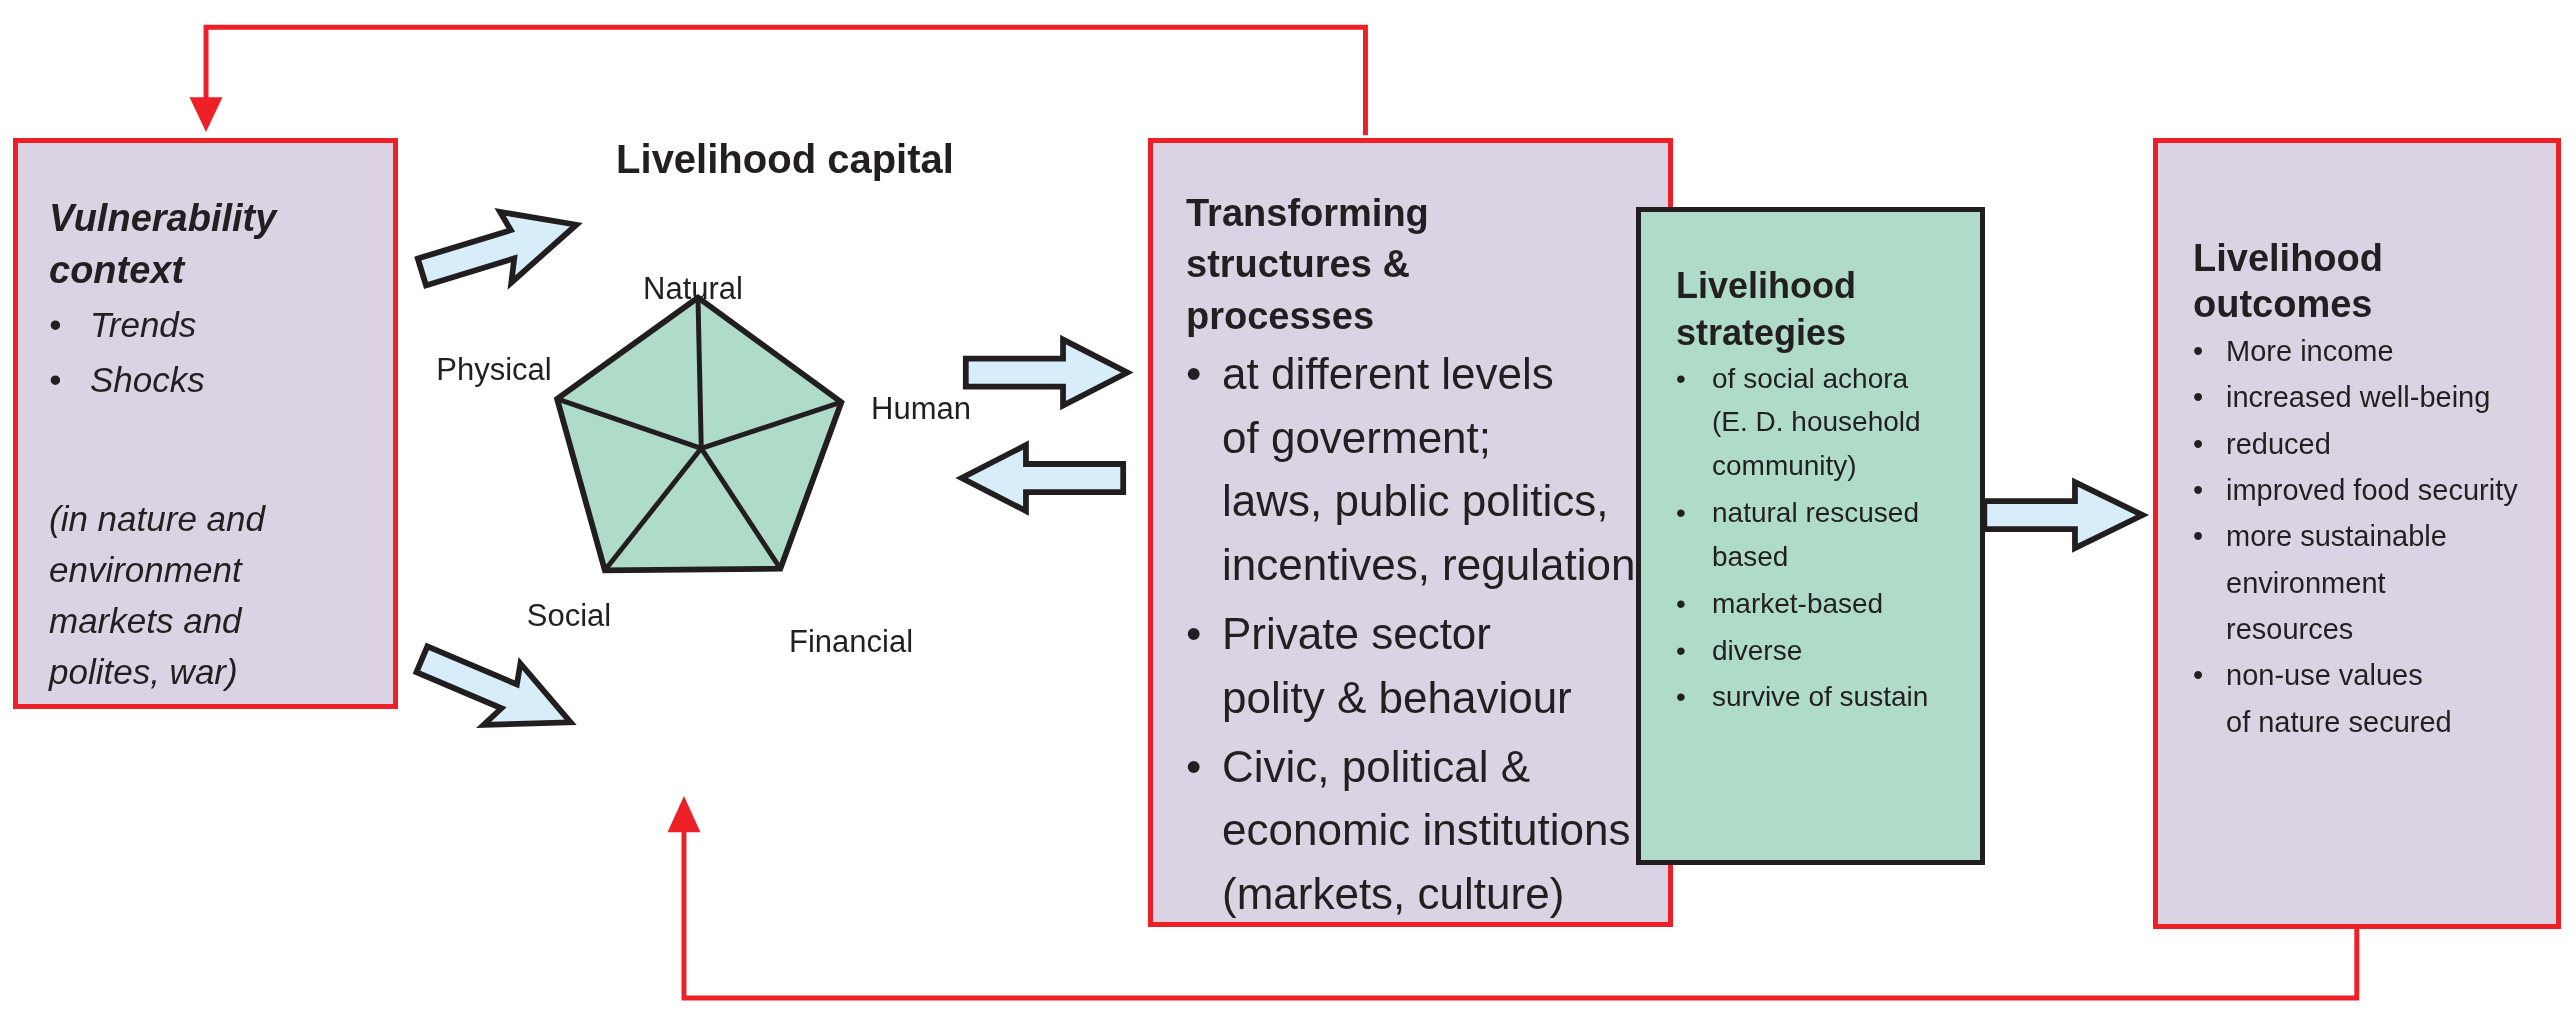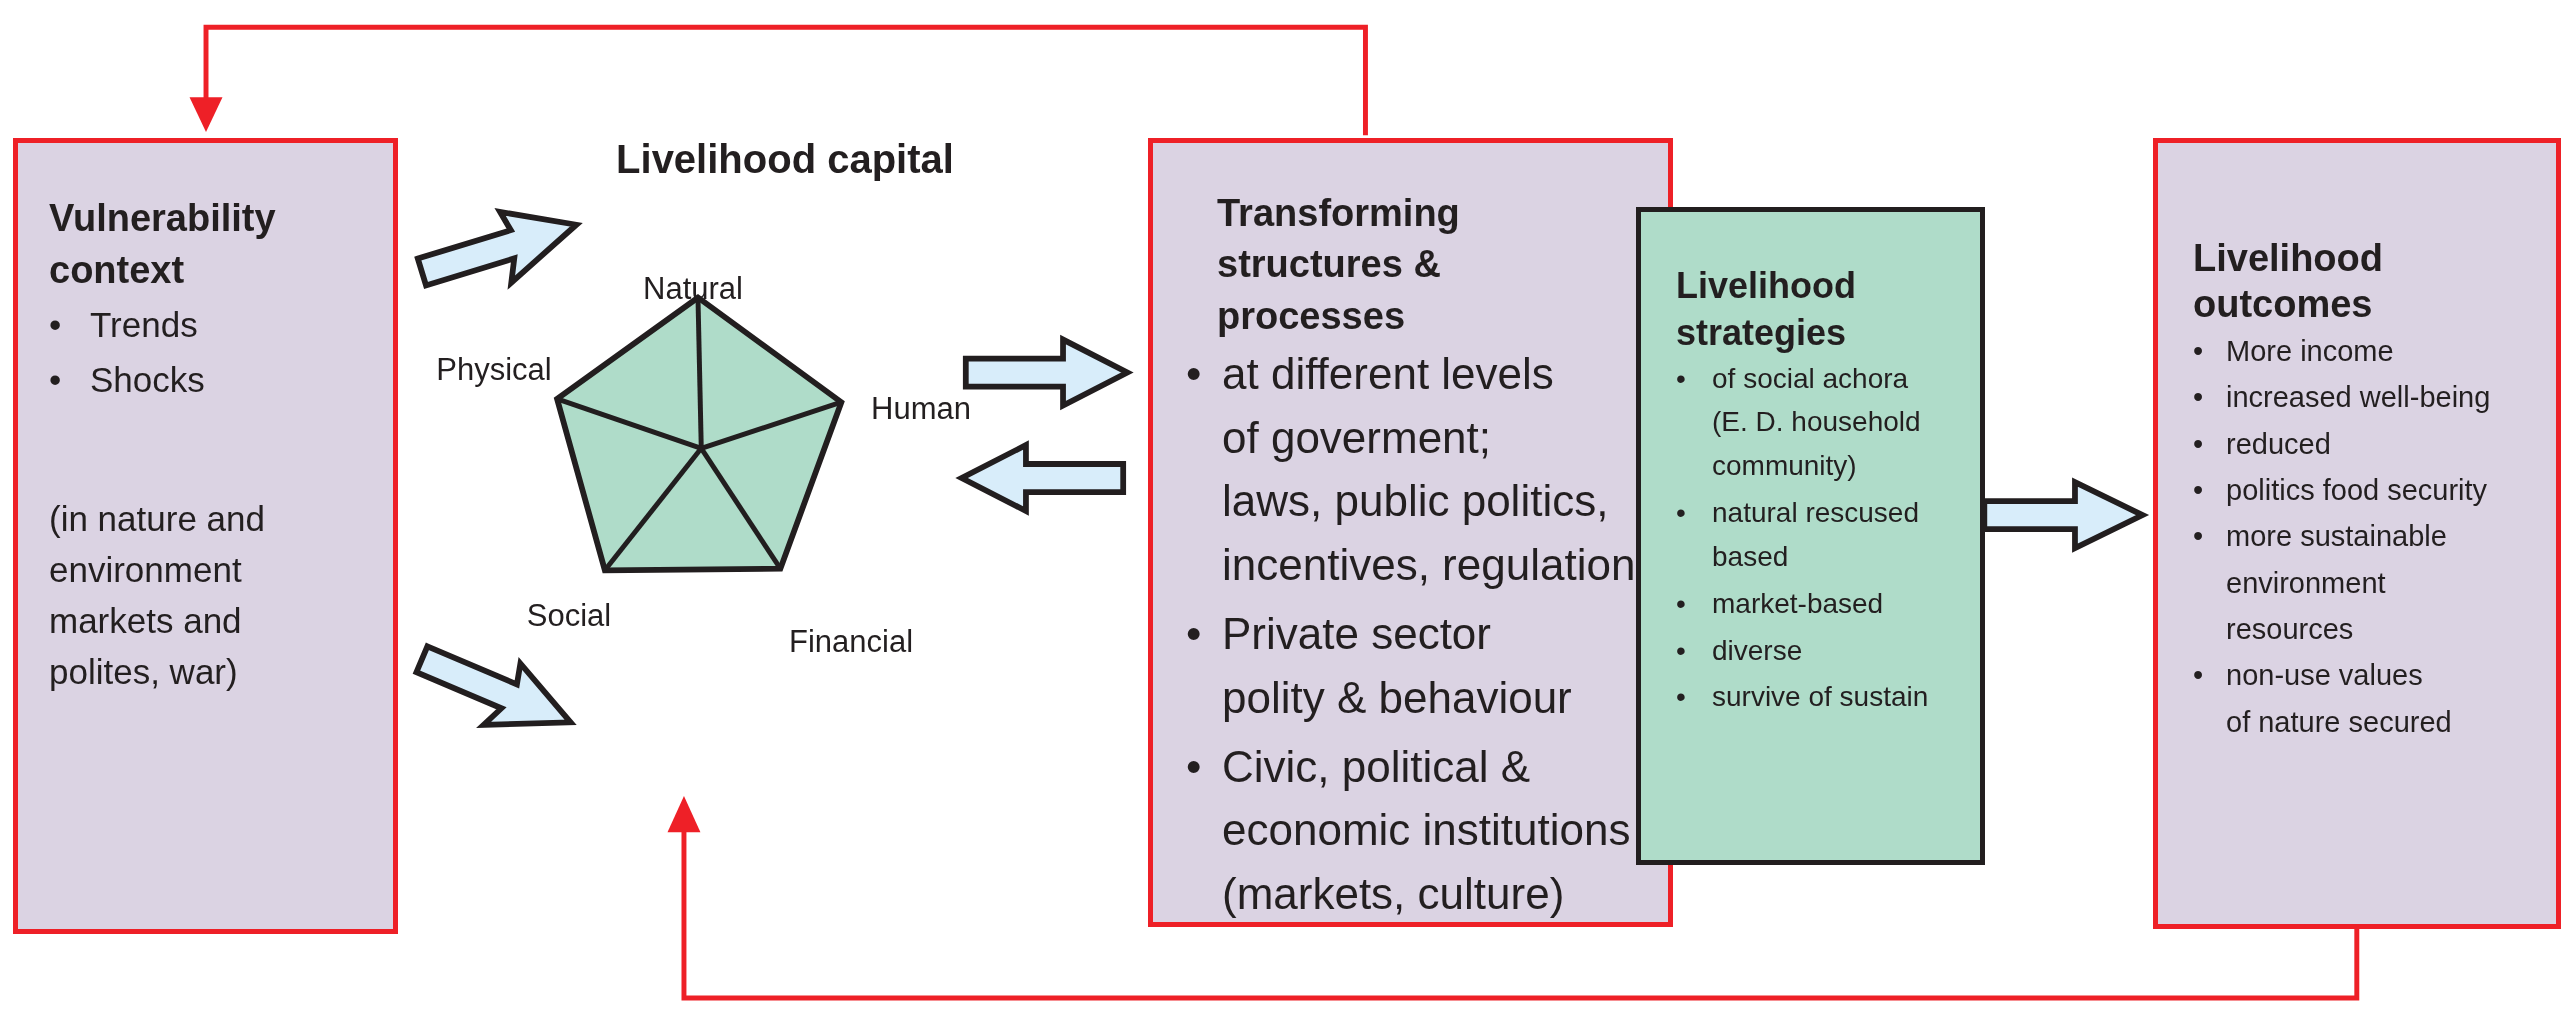--- a/index.html
+++ b/index.html
@@ -19,31 +19,31 @@
     position: absolute;
     left: 0; top: 0;
     width: 2576px; height: 1031px;
   }
   .box {
     position: absolute;
     box-sizing: border-box;
     background: #dbd3e3;
     border: 5.8px solid #ee2027;
   }
-  .box-vulnerability { left: 13px;   top: 138px; width: 385px; height: 796px; padding: 49px 16.5px 0 31px; z-index: 2; }
+  .box-vulnerability { left: 13px;   top: 138px; width: 385px; height: 571px; padding: 49px 16.5px 0 31px; z-index: 2; font-style: italic; }
   .box-transforming  { left: 1148px; top: 138px; width: 525px; height: 789px; padding: 45px 8.2px 0 33px; z-index: 2; }
   .box-strategies    { left: 1636px; top: 207px; width: 349px; height: 658px; padding: 51px 11.5px 0 35px;
                        background: #afdcc9; border: 5.8px solid #221e1f; z-index: 3; }
   .box-outcomes      { left: 2153px; top: 138px; width: 408px; height: 791px; padding: 92px 6.6px 0 35px; z-index: 2; }
 
   .pre { white-space: pre-line; }
 
   .box-title { font-weight: 600; margin: 0; }
   .vul-title { font-size: 38px; line-height: 1.38; }
-  .tr-title  { font-size: 38px; line-height: 1.35; margin-left: 31px; }
+  .tr-title  { font-size: 38px; line-height: 1.35; }
   .st-title  { font-size: 36px; line-height: 1.30; }
   .out-title { font-size: 38px; line-height: 1.22; }
 
   ul.blist { list-style: none; margin: 0; padding: 0; }
   ul.blist li { position: relative; white-space: pre-line; }
   ul.blist li::before {
     content: "\2022";
     position: absolute; left: 0; top: 0;
   }
 
@@ -159,21 +159,21 @@
     </ul>
   </div>
 
   <div class="box box-outcomes">
     <h2 class="box-title out-title pre">Livelihood
 outcomes</h2>
     <ul class="blist out-list">
       <li>More income</li>
       <li>increased well-being</li>
       <li>reduced</li>
-      <li>politics food security</li>
+      <li>improved food security</li>
       <li>more sustainable
 environment
 resources</li>
       <li>non-use values
 of nature secured</li>
     </ul>
   </div>
 
 </div>
 

